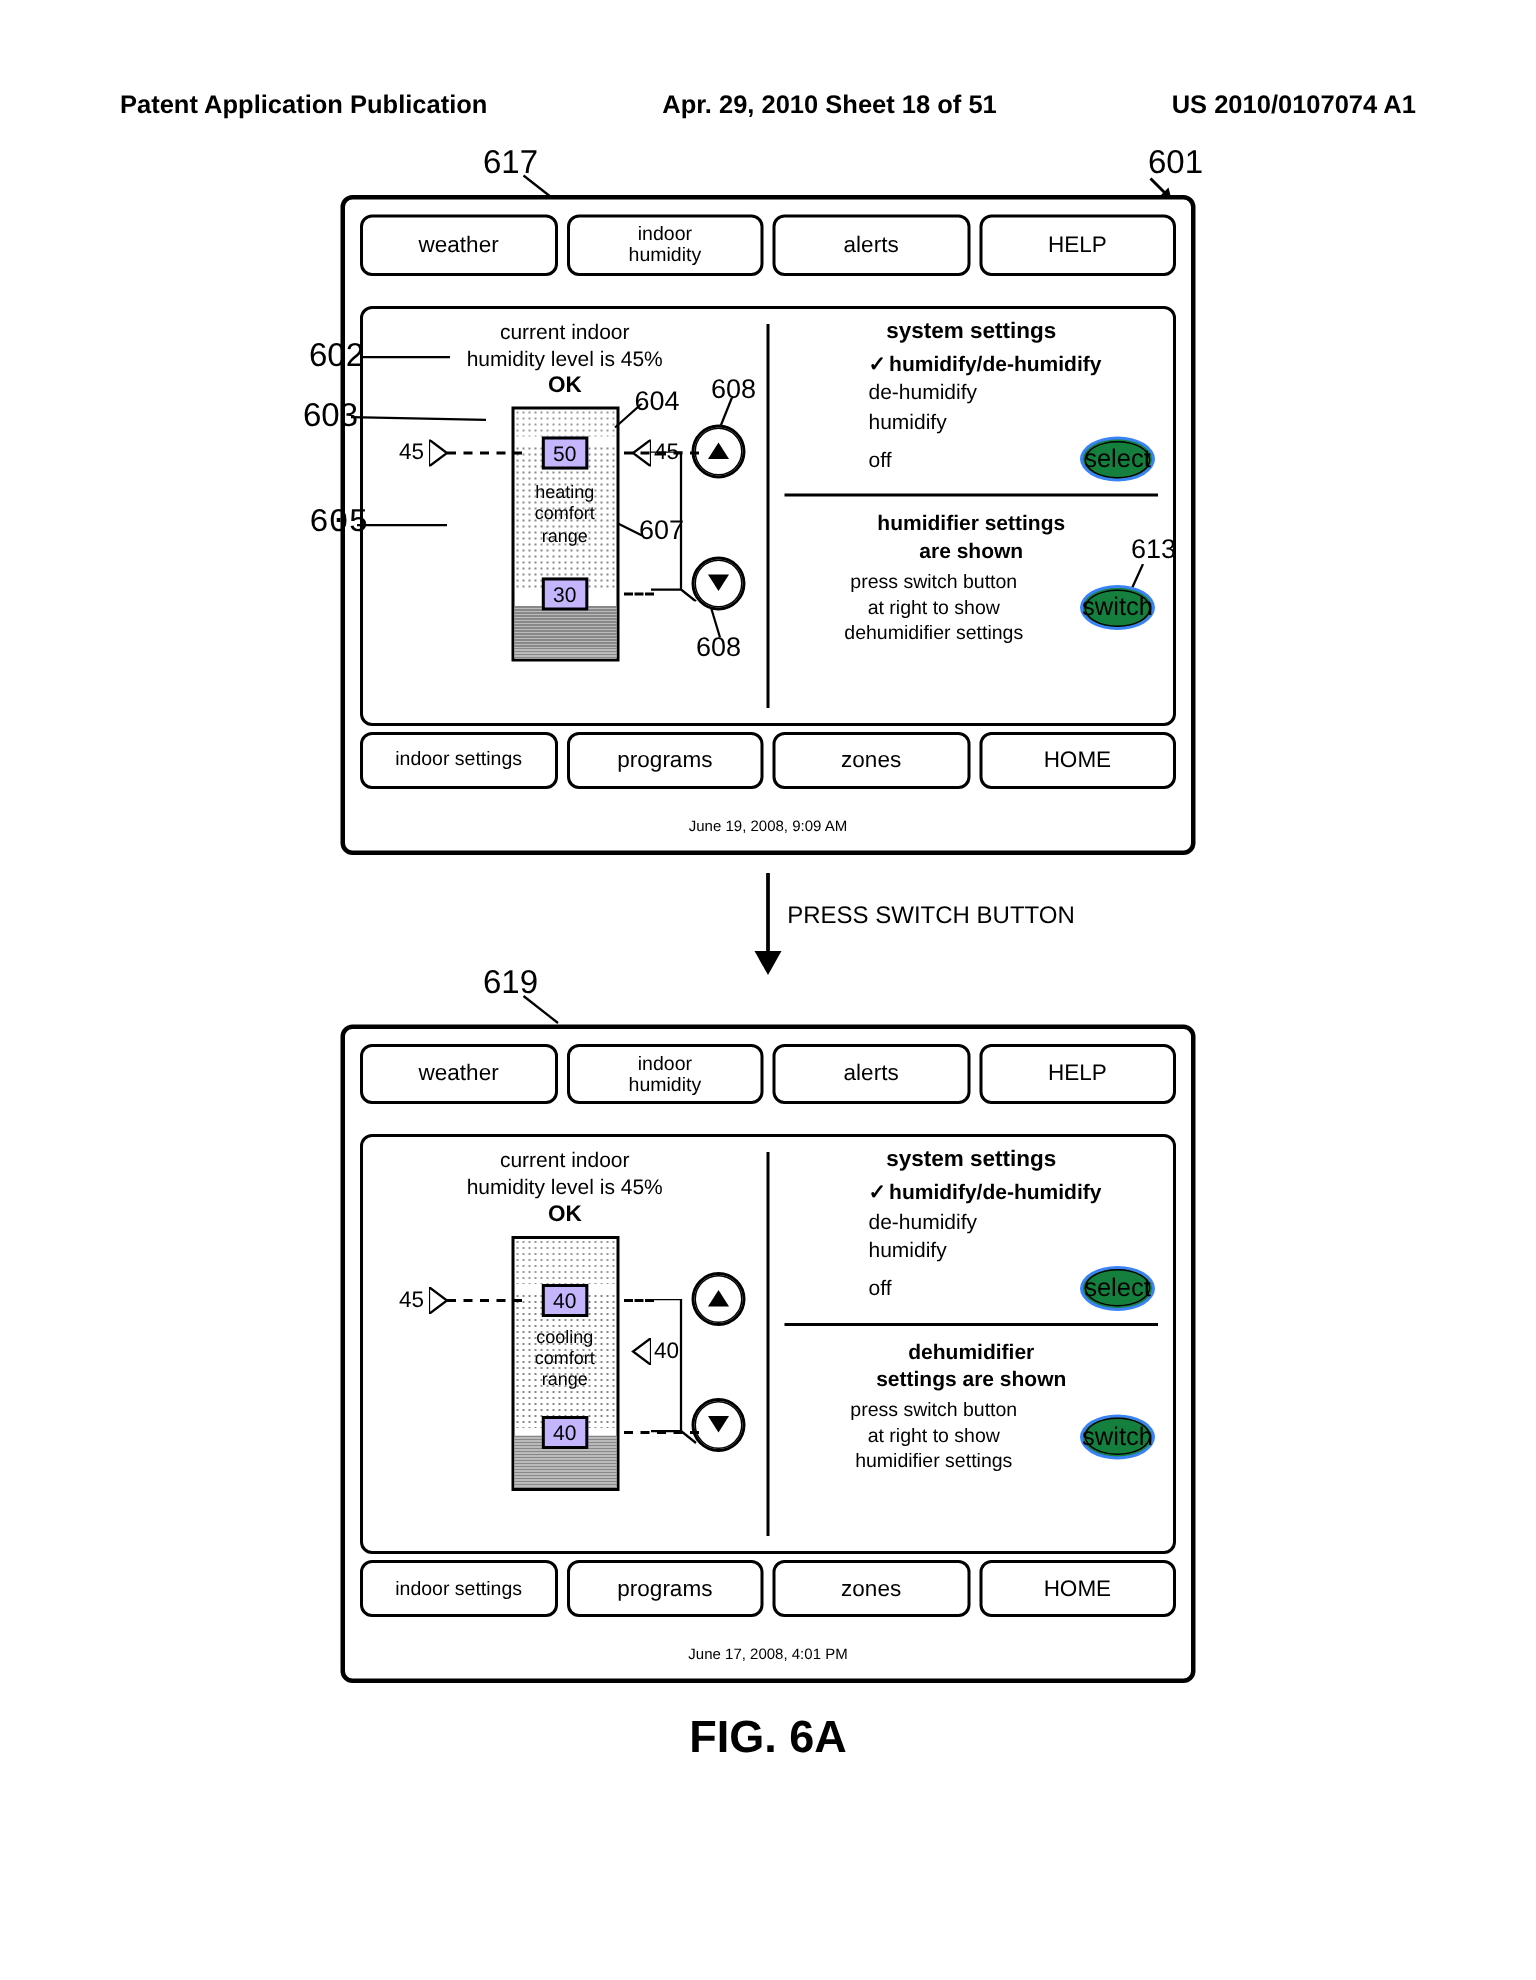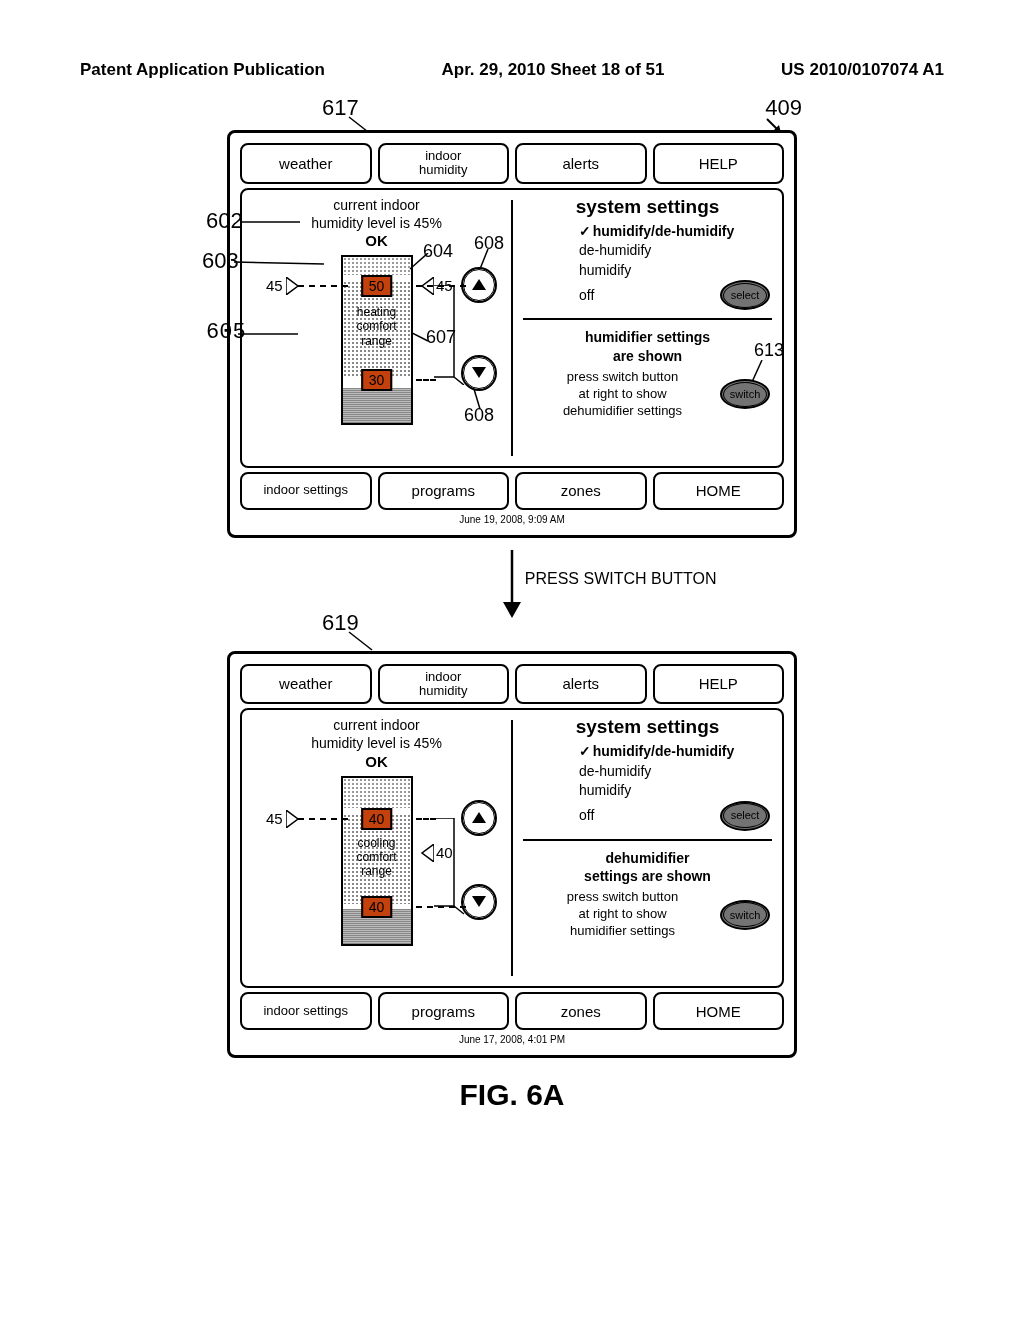--- a/index.html
+++ b/index.html
@@ -36,21 +36,21 @@
     border-radius: 8px;
     width: 570px;
     margin: 0 auto;
     padding: 10px;
     background: white;
     position: relative;
   }
   .tab-row {
     display: flex;
     gap: 6px;
-    margin-bottom: 4px;
+    margin-bottom: 20px;
   }
   .tab {
     flex: 1;
     border: 2px solid black;
     border-radius: 8px;
     text-align: center;
     padding: 4px 2px;
     font-size: 15px;
     display: flex;
     align-items: center;
@@ -117,21 +117,21 @@
     right: 0;
     height: 18px;
     background-image: radial-gradient(circle, #999 1px, transparent 1px);
     background-size: 4px 4px;
   }
   .gauge-box {
     position: absolute;
     left: 50%;
     transform: translateX(-50%);
     border: 2px solid black;
-    background: #c2410c;
+    background: #c4b5fd;
     padding: 1px 6px;
     font-size: 14px;
     z-index: 2;
   }
   .gauge-text {
     position: absolute;
     left: 50%;
     transform: translateX(-50%);
     text-align: center;
     font-size: 12px;
@@ -170,40 +170,40 @@
   }
   .tri-down {
     width: 0; height: 0;
     border-left: 7px solid transparent;
     border-right: 7px solid transparent;
     border-top: 11px solid black;
   }
   .sys-title {
     text-align: center;
     font-weight: bold;
-    font-size: 19px;
+    font-size: 15px;
     margin-bottom: 4px;
   }
   .sys-list {
     font-size: 14px;
     line-height: 1.4;
     text-align: center;
   }
   .sys-list .item { text-align: left; padding-left: 60px; }
   .sys-list .check::before { content: "✓"; margin-right: 2px; font-weight: bold; }
   .round-btn {
-    border: 2px solid #000000;
+    border: 2px solid #3b82f6;
     border-radius: 50%;
     width: 50px;
     height: 30px;
     display: flex;
     align-items: center;
     justify-content: center;
-    font-size: 11px;
-    background: #737373;
+    font-size: 17px;
+    background: #15803d;
     position: relative;
   }
   .round-btn.double::before {
     content: "";
     position: absolute;
     border: 1.5px solid black;
     border-radius: 50%;
     width: 42px;
     height: 23px;
   }
@@ -251,21 +251,21 @@
 <div class="page">
   <div class="header-row">
     <div>Patent Application Publication</div>
     <div>Apr. 29, 2010  Sheet 18 of 51</div>
     <div>US 2010/0107074 A1</div>
   </div>
 
   <div class="figure-area">
 
     <div class="ref-label" style="top:-35px; right:30px;">
-      <span>409</span>
+      <span>601</span>
       <svg style="position:absolute; left:0; top:22px;" width="20" height="20">
         <line x1="2" y1="2" x2="16" y2="16" stroke="black" stroke-width="2"></line>
         <polygon points="16,16 8,14 14,8" fill="black"></polygon>
       </svg>
     </div>
 
     <div class="ref-label" style="top:-35px; left:130px;">
       <span>617</span>
       <svg style="position:absolute; left:25px; top:20px;" width="30" height="25">
         <line x1="2" y1="2" x2="25" y2="20" stroke="black" stroke-width="1.5"></line>

